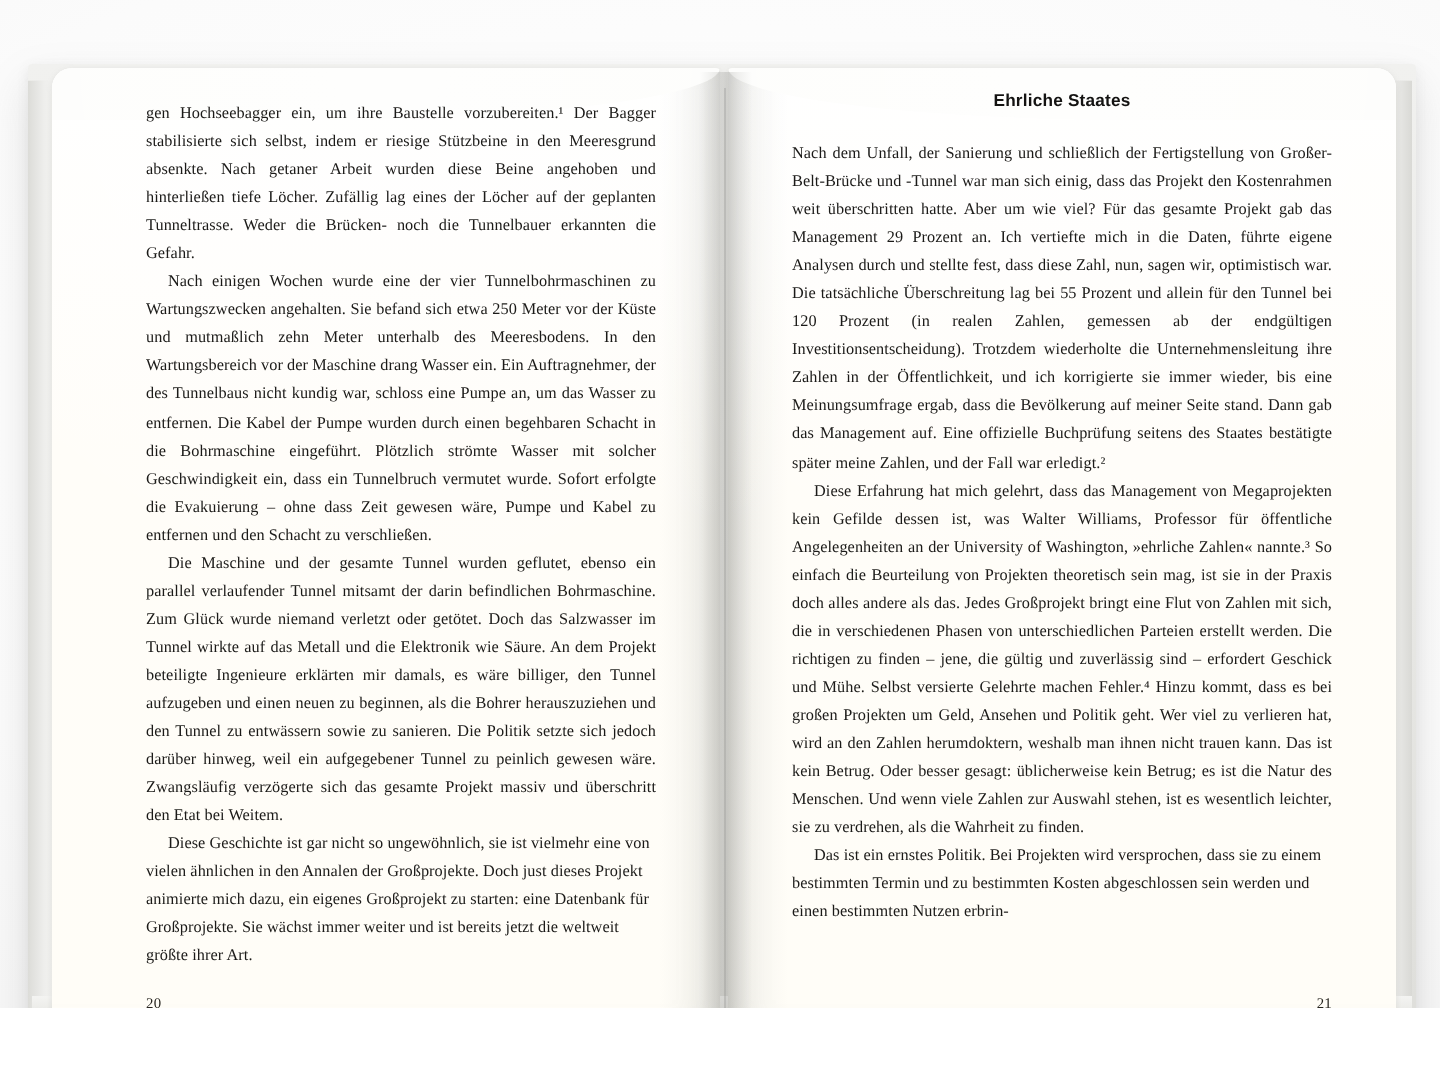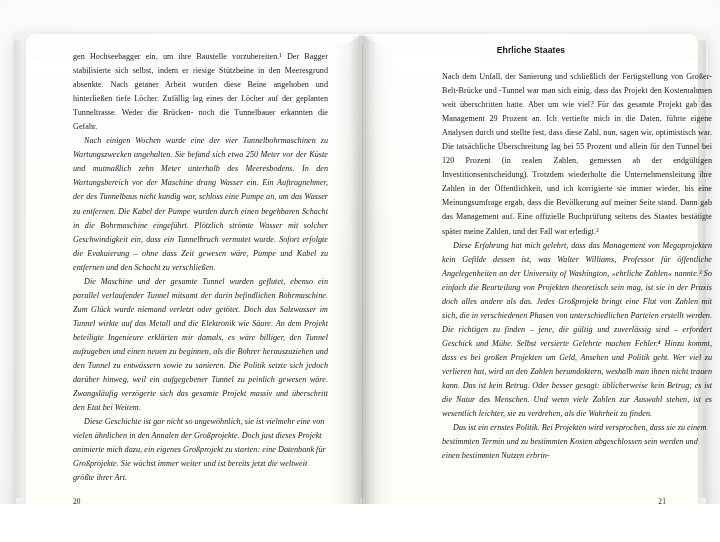--- a/index.html
+++ b/index.html
@@ -142,28 +142,27 @@
     position: absolute;
     color: #1b1a18;
     font-size: 8.15px;
     line-height: 14.05px;
     text-align: justify;
     text-justify: inter-word;
     letter-spacing: 0.005em;
     -webkit-font-smoothing: antialiased;
   }
   .tb-left  { left: 73px;  top: 50px;  width: 255px; }
-  .tb-right { left: 396px; top: 70px;  width: 270px; margin-left: 46px; }
+  .tb-right { left: 396px; top: 70px;  width: 270px; }
 
   .textblock p {
     margin: 0;
   }
   .textblock p.indent {
     text-indent: 1.35em;
-    font-style: italic;
   }
   .textblock p:last-child {
     text-align: left;
   }
 
   .chapter-heading {
     position: absolute;
     left: 396px;
     top: 45px;
     width: 270px;

